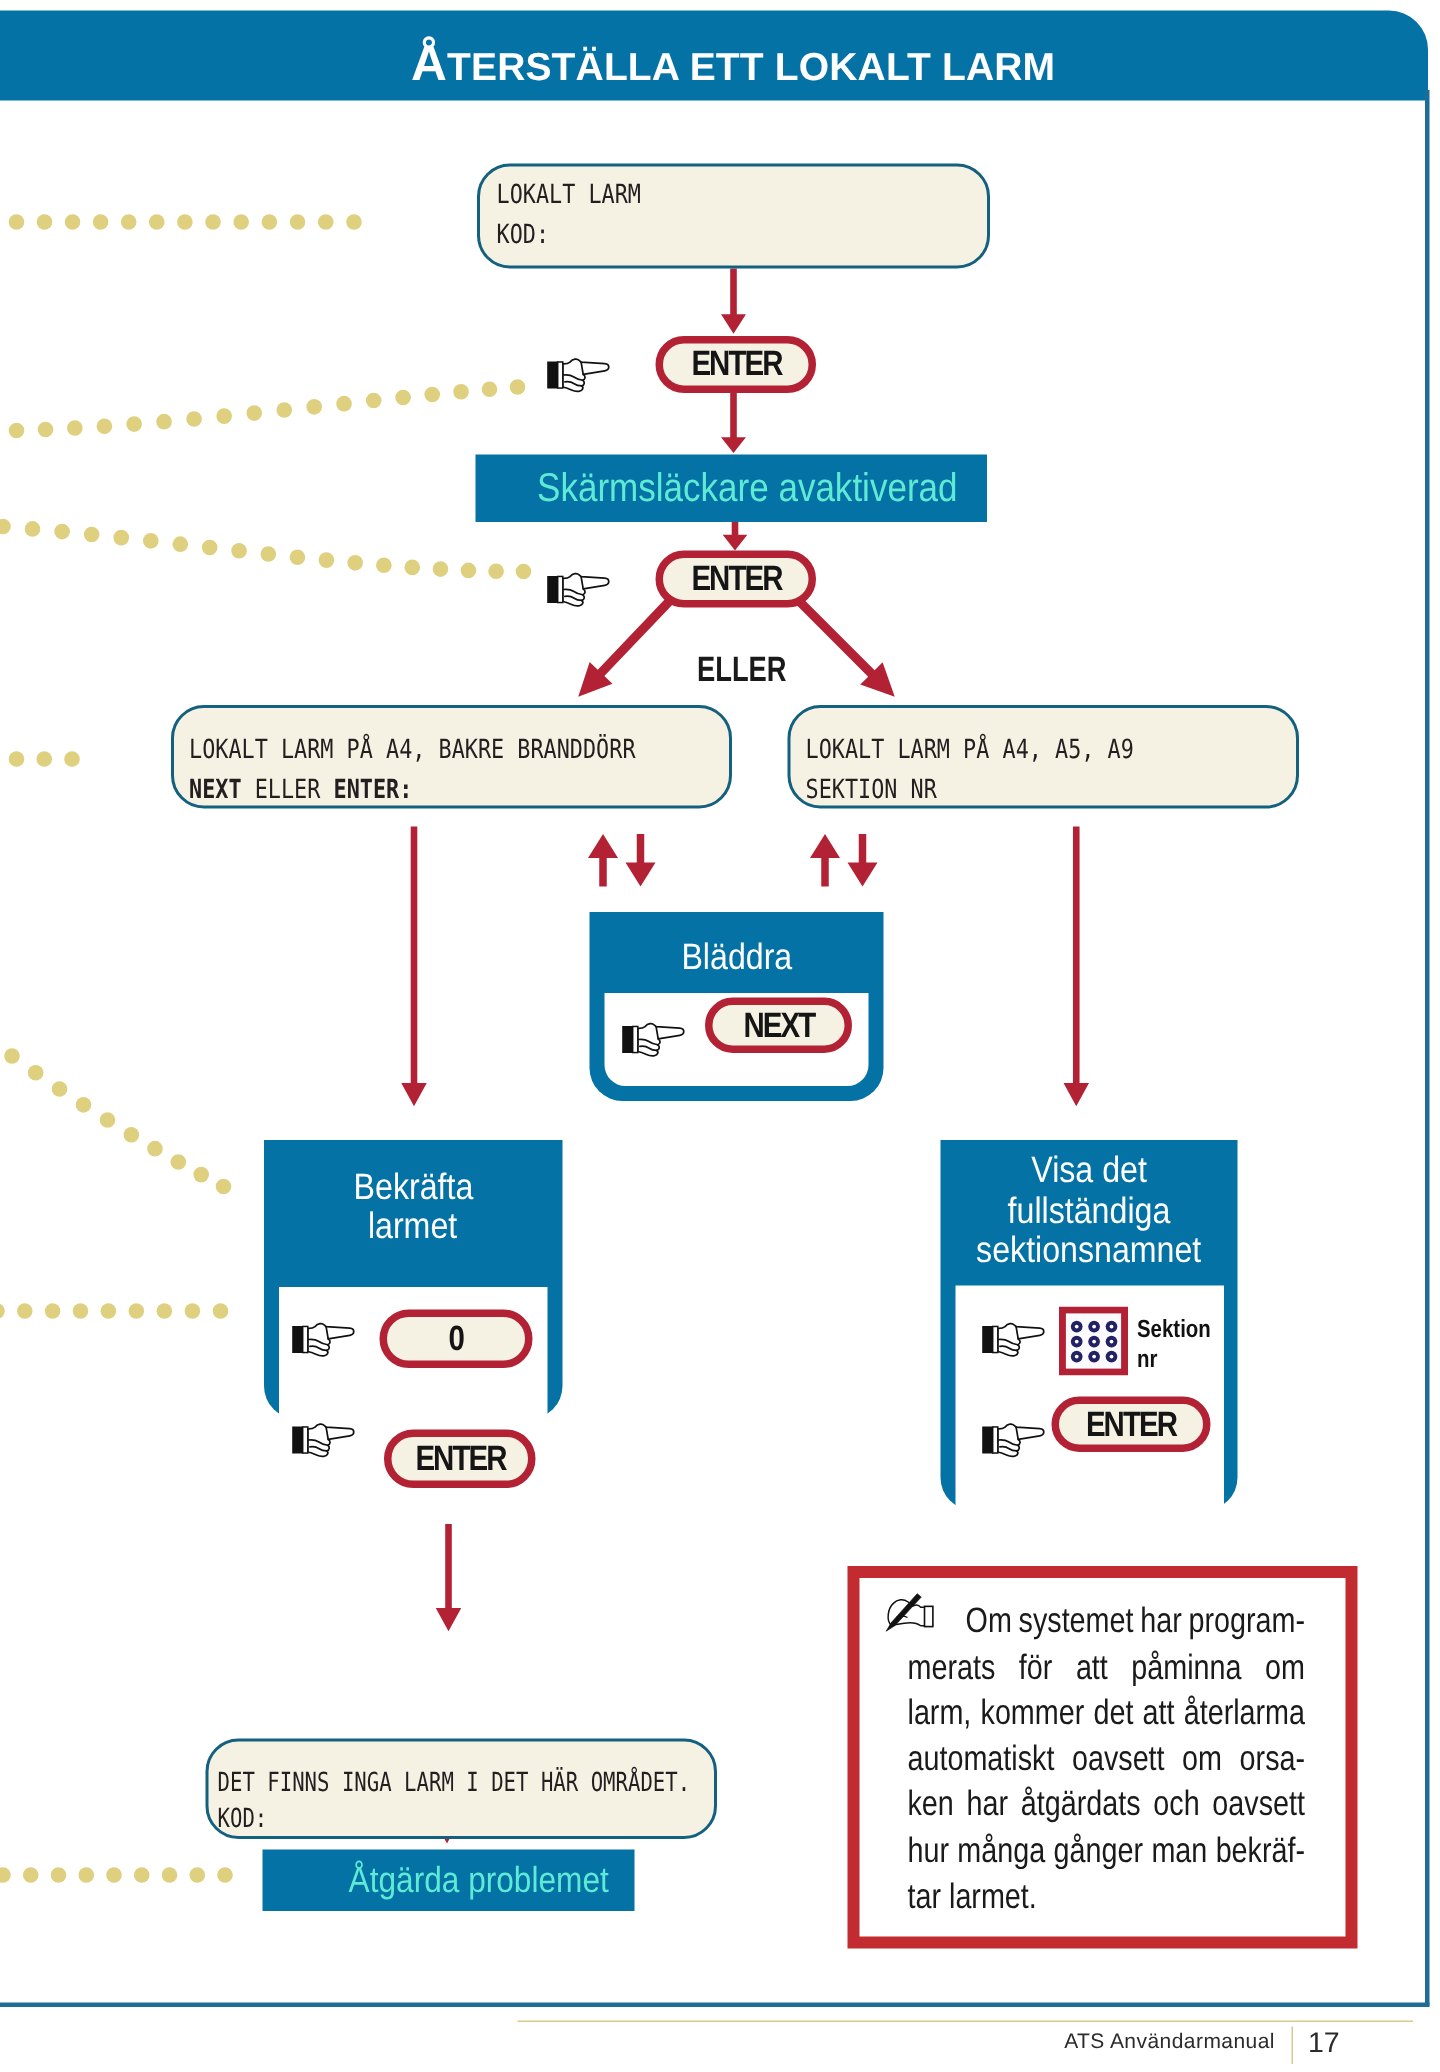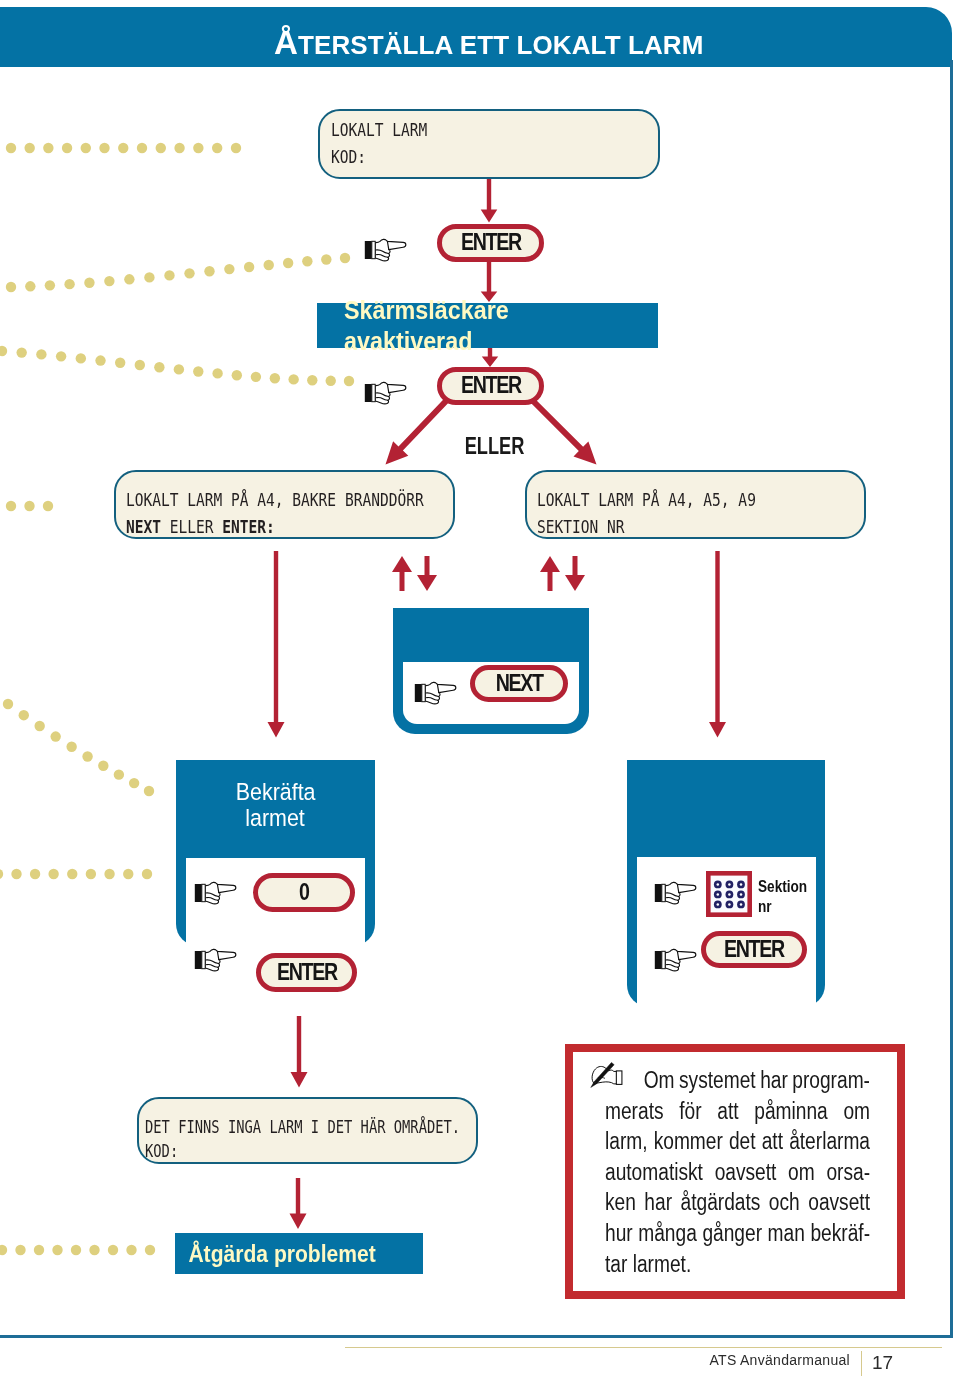--- a/index.html
+++ b/index.html
@@ -30,22 +30,22 @@
   
   .lcd{background:#f6f2e3;border:2.8px solid #13607f;border-radius:22px;
        box-sizing:border-box;}
   .lcd .ln{position:absolute;font-family:"DejaVu Sans Mono",monospace;
        font-size:17.5px;color:#231f20;white-space:nowrap;letter-spacing:0px;
        transform:scaleX(.831);transform-origin:left center;}
   #lcd4 .ln{transform:scaleX(.787);}
   .lcd .ln b{font-weight:700;}
 
   
-  .bluebox{background:#0472a4;color:#fef9c3;display:flex;align-items:center;
-       justify-content:flex-start;box-sizing:border-box;font-weight:bold;}
+  .bluebox{background:#0472a4;color:#5eead4;display:flex;align-items:center;
+       justify-content:flex-end;box-sizing:border-box;}
   .sq{display:inline-block;transform:scaleX(.875);}
 
   
   .panel{background:#0472a4;box-sizing:border-box;border-bottom-left-radius:22px;
        border-bottom-right-radius:22px;}
   .panel .ptitle{position:absolute;left:0;right:0;text-align:center;color:#ffffff;}
   .panel .pbody{position:absolute;background:#ffffff;
        border-bottom-left-radius:14px;border-bottom-right-radius:14px;}
 
   
@@ -222,31 +222,32 @@
     </svg>
   </div>
 <div class="abs pill" id="pill-enter2" style="left:437px;top:367px;width:107px;height:38px">
   <span style="font-size:23.5px">ENTER</span>
 </div>
 
 <div class="abs" id="label-eller" style="left:441px;top:433px;width:107px;text-align:center">
   <span style="font-family:'Liberation Sans',sans-serif;font-weight:700;font-size:23.5px;color:#1a1a1a;display:inline-block;transform:scaleX(.775)">ELLER</span>
 </div>
 
-<div class="abs lcd" id="lcd2" style="left:114px;top:470px;width:341px;height:69px">
+<div class="abs lcd" id="lcd2" style="left:114px;top:470px;width:374px;height:69px">
   <div class="ln" style="left:10px;top:18px">LOKALT LARM PÅ A4, BAKRE BRANDDÖRR</div>
   <div class="ln" style="left:10px;top:45px"><b>NEXT</b><span> ELLER </span><b>ENTER:</b></div>
 </div>
 
 <div class="abs lcd" id="lcd3" style="left:525px;top:470px;width:341px;height:69px">
   <div class="ln" style="left:10px;top:18px">LOKALT LARM PÅ A4, A5, A9</div>
   <div class="ln" style="left:10px;top:45px">SEKTION NR</div>
 </div>
 
 <div class="abs panel" id="panel-browse" style="left:393px;top:608px;width:196px;height:126px">
+  <div class="ptitle" style="top:17px;font-size:24.5px"><span class="sq">Bläddra</span></div>
   <div class="pbody" style="left:10px;top:54px;width:176px;height:62px">
     <div class="abs hand" style="left:11px;top:19px">
         <svg viewBox="0 0 44 24" width="44" height="24">
           <g stroke="#111111" stroke-width="1.15" stroke-linejoin="round" stroke-linecap="round">
             <path fill="#ffffff" d="M11.2 4.6 C13.2 4.7 14.8 4.4 16.0 3.4 C18.0 1.0 20.8 0.9 22.1 2.2 L23.4 3.4 L39.2 4.4 C42.7 4.7 42.7 8.6 39.2 9.2 L24.8 11.6 C26.6 12.6 26.4 14.9 24.4 15.5 C26.1 16.4 25.8 18.7 23.8 19.3 C25.3 20.3 24.5 22.4 22.3 22.8 C20.4 23.1 18.5 22.7 17.0 22.0 C14.6 20.9 12.5 20.2 11.2 20.0 Z"></path>
             <path fill="none" d="M23.4 3.4 L24.8 11.6"></path>
             <path fill="none" d="M11.4 12.0 C14.4 11.6 16.9 12.2 18.6 13.3 C20.2 14.4 22.2 15.1 24.4 15.5"></path>
             <path fill="none" d="M12.6 16.6 C15.1 16.2 17.3 16.8 18.8 17.8 C20.3 18.8 22.1 19.2 23.8 19.3"></path>
           </g>
           <rect x="0.8" y="3.0" width="7.0" height="18.0" fill="#111111"></rect>
@@ -292,20 +293,25 @@
           <rect x="7.8" y="3.3" width="3.4" height="17.4" fill="#ffffff" stroke="#111111" stroke-width="1.0"></rect>
         </svg>
       </div>
     <div class="abs pill" style="left:70px;top:95px;width:101px;height:39px">
       <span style="font-size:23.5px">ENTER</span>
     </div>
   </div>
 </div>
 
 <div class="abs panel" id="panel-show" style="left:627px;top:760px;width:198px;height:247px">
+  <div class="ptitle" style="top:8px;font-size:24.5px;line-height:26.5px">
+    <div><span class="sq">Visa det</span></div>
+    <div><span class="sq">fullständiga</span></div>
+    <div><span class="sq">sektionsnamnet</span></div>
+  </div>
   <div class="pbody" style="left:10px;top:97px;width:179px;height:161px">
     <div class="abs hand" style="left:17px;top:24px">
         <svg viewBox="0 0 44 24" width="44" height="24">
           <g stroke="#111111" stroke-width="1.15" stroke-linejoin="round" stroke-linecap="round">
             <path fill="#ffffff" d="M11.2 4.6 C13.2 4.7 14.8 4.4 16.0 3.4 C18.0 1.0 20.8 0.9 22.1 2.2 L23.4 3.4 L39.2 4.4 C42.7 4.7 42.7 8.6 39.2 9.2 L24.8 11.6 C26.6 12.6 26.4 14.9 24.4 15.5 C26.1 16.4 25.8 18.7 23.8 19.3 C25.3 20.3 24.5 22.4 22.3 22.8 C20.4 23.1 18.5 22.7 17.0 22.0 C14.6 20.9 12.5 20.2 11.2 20.0 Z"></path>
             <path fill="none" d="M23.4 3.4 L24.8 11.6"></path>
             <path fill="none" d="M11.4 12.0 C14.4 11.6 16.9 12.2 18.6 13.3 C20.2 14.4 22.2 15.1 24.4 15.5"></path>
             <path fill="none" d="M12.6 16.6 C15.1 16.2 17.3 16.8 18.8 17.8 C20.3 18.8 22.1 19.2 23.8 19.3"></path>
           </g>
           <rect x="0.8" y="3.0" width="7.0" height="18.0" fill="#111111"></rect>
@@ -349,21 +355,21 @@
           <rect x="0.8" y="3.0" width="7.0" height="18.0" fill="#111111"></rect>
           <rect x="7.8" y="3.3" width="3.4" height="17.4" fill="#ffffff" stroke="#111111" stroke-width="1.0"></rect>
         </svg>
       </div>
     <div class="abs pill" style="left:64px;top:74px;width:106px;height:37px">
       <span style="font-size:23.5px">ENTER</span>
     </div>
   </div>
 </div>
 
-<div class="abs lcd" id="lcd4" style="left:137px;top:1097px;width:341px;height:67px">
+<div class="abs lcd" id="lcd4" style="left:137px;top:1159px;width:341px;height:67px">
   <div class="ln" style="left:6px;top:18px">DET FINNS INGA LARM I DET HÄR OMRÅDET.</div>
   <div class="ln" style="left:6px;top:42px">KOD:</div>
 </div>
 
 <div class="abs bluebox" id="box-fix" style="left:175px;top:1233px;width:248px;height:41px;padding-right:5px">
   <span class="sq" style="font-size:24.1px">Åtgärda problemet</span>
 </div>
 
 <div class="abs" id="note"></div>
 <div class="abs" id="note-icon" style="left:587px;top:1061px">

